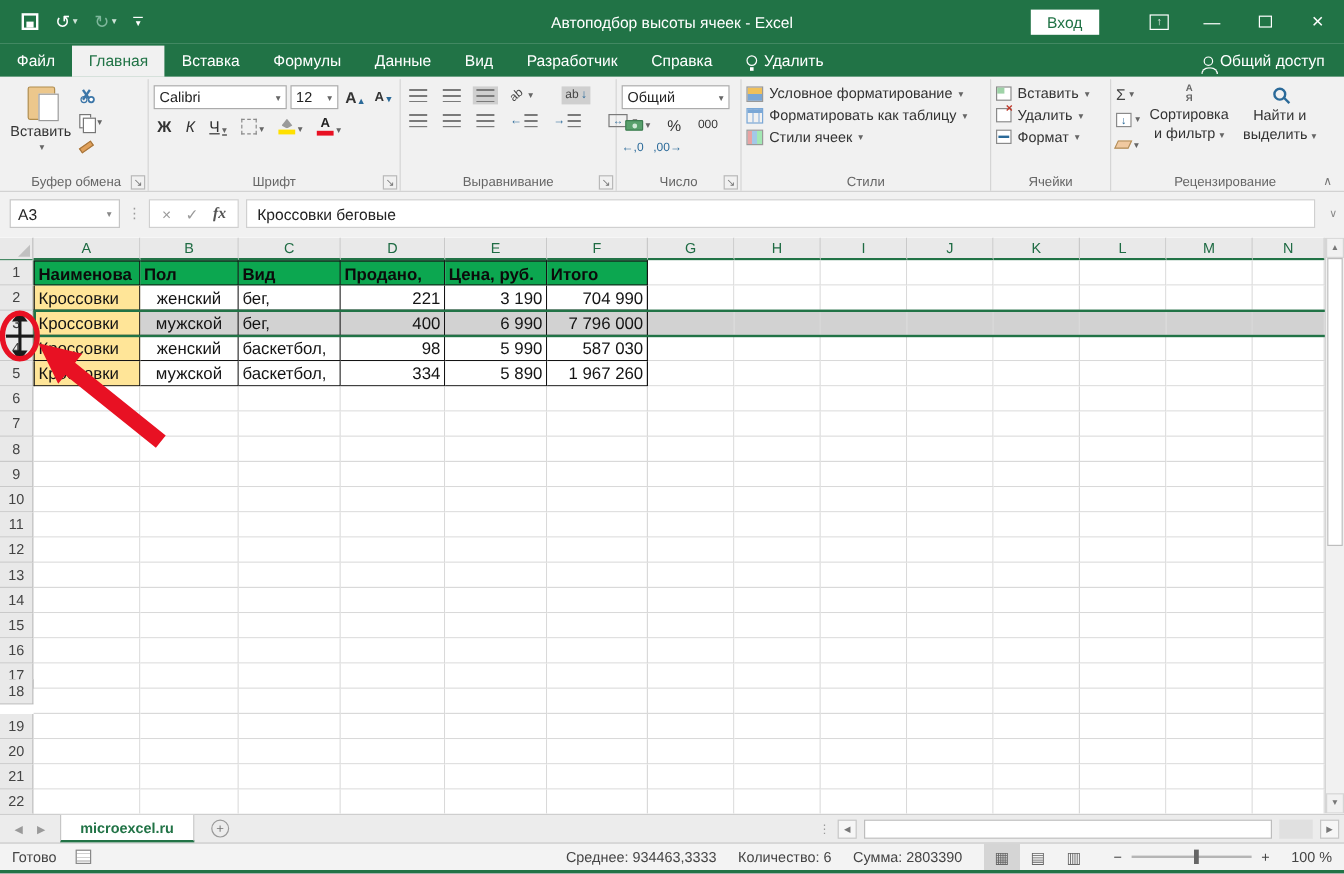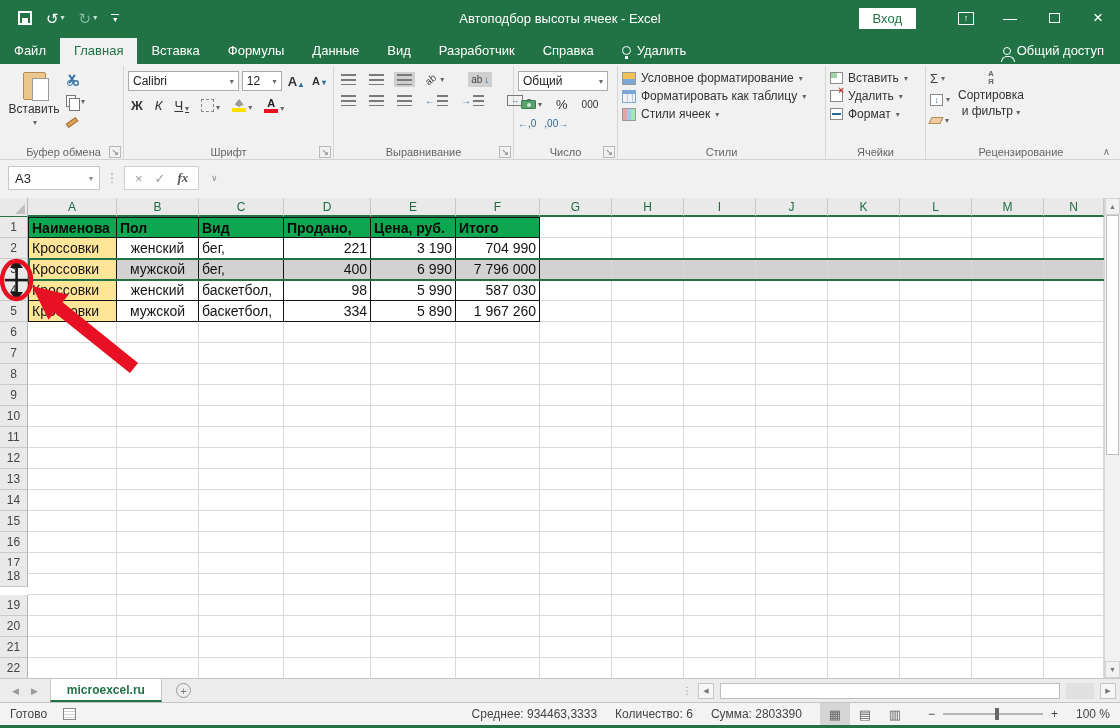--- a/index.html
+++ b/index.html
@@ -432,37 +432,43 @@
             </span>
         </div>
         <div class="bigbtn">
           <span class="ic-sort">
               <span>А</span>
               <span>Я</span>
             </span>
           <span>Сортировка</span>
           <span><span>и фильтр</span> <span class="dd">▾</span></span>
         </div>
+        <div class="bigbtn">
+          <span class="ic-find"></span>
+          <span>Найти и</span>
+          <span><span>выделить</span> <span class="dd">▾</span></span>
+        </div>
       </div>
       <div class="glabel">Рецензирование</div>
       <span class="collapse-btn">∧</span>
     </div>
   </div>
 
   <div class="formulabar">
     <span class="namebox">
         <span>A3</span>
         <span class="dd">▾</span>
       </span>
     <span class="fb-dots">⋮</span>
     <span class="fb-btns">
       <span>×</span>
       <span>✓</span>
       <span class="fx">fx</span>
     </span>
+    <span class="fb-input">Кроссовки беговые</span>
     <span class="fb-expand">∨</span>
   </div>
 
   <div class="gridwrap">
     <div id="grid-inner" class="grid-abs">
         <div class="corner" style="width:28px;height:19px"></div>
         <div class="colhdr" style="left:28px;width:89px;height:19px">A</div>
         <div class="colhdr" style="left:117px;width:82px;height:19px">B</div>
         <div class="colhdr" style="left:199px;width:85px;height:19px">C</div>
         <div class="colhdr" style="left:284px;width:87px;height:19px">D</div>

